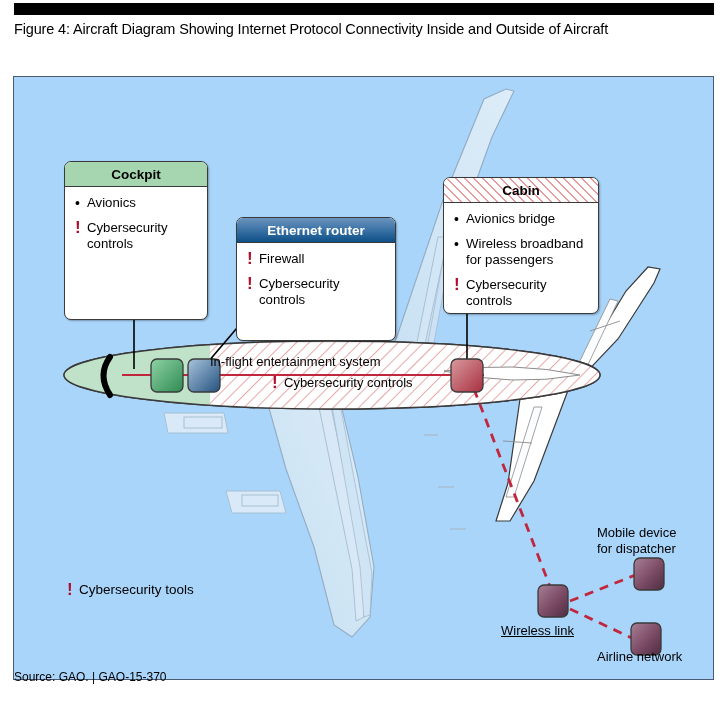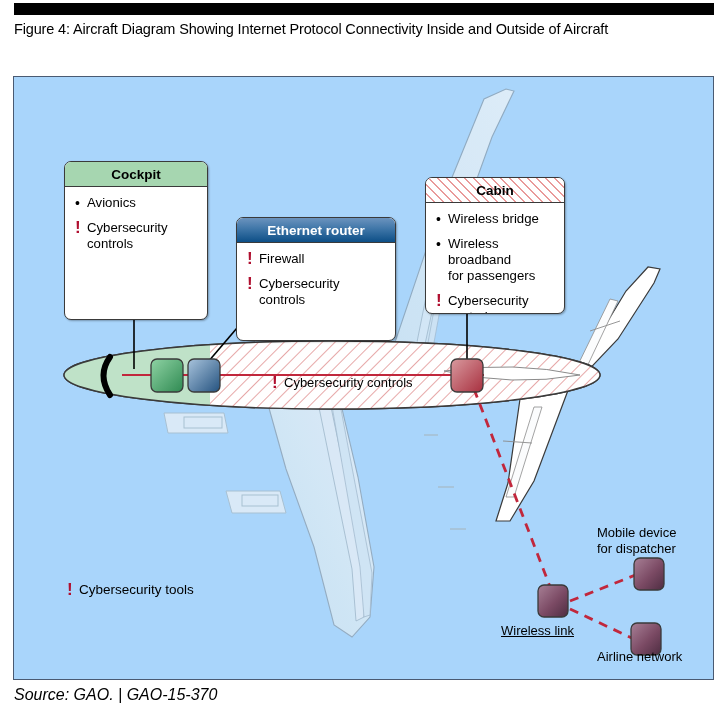--- a/index.html
+++ b/index.html
@@ -36,39 +36,39 @@
   .b-line:last-child{margin-bottom:0;}
   .bullet{display:inline-block;width:12px;flex:0 0 12px;text-align:left;
       font-size:14px;line-height:16px;}
   .bang{display:inline-block;width:12px;flex:0 0 12px;color:#b01030;
       font-weight:bold;font-size:17px;line-height:15px;text-align:left;}
   .b-txt{flex:1 1 auto;}
   .b-txt .cont{display:block;padding-left:0;}
 
   #box-cockpit{left:50px;top:84px;width:144px;height:159px;}
   #box-router {left:222px;top:100px;width:160px;height:124px;margin-top:40px;}
-  #box-cabin  {left:411px;top:100px;width:140px;height:137px;}
+  #box-cabin  {left:429px;top:100px;width:156px;height:137px;}
 
   
   .fuse-label{position:absolute;font-size:13px;white-space:nowrap;}
   #lbl-ife{left:196px;top:277px;}
   #lbl-ife-cs{left:258px;top:298px;display:flex;align-items:flex-start;}
 
   
   #legend{position:absolute;left:53px;top:505px;display:flex;align-items:flex-start;
       font-size:13.5px;}
 
   
   .ext-label{position:absolute;font-size:13px;line-height:16px;white-space:nowrap;}
   #lbl-mobile{left:583px;top:448px;}
   #lbl-wireless{left:487px;top:546px;text-decoration:underline;}
   #lbl-airline{left:583px;top:572px;}
 
   
-  #source{position:absolute;left:14px;top:686px;font-size:16px;font-style:italic;}
+  #source{position:absolute;left:14px;top:670px;font-size:12px;}
 </style>
 </head>
 <body>
 
 <div id="top-rule"></div>
 
 <div id="figure-title">Figure 4: Aircraft Diagram Showing Internet Protocol Connectivity Inside and Outside of Aircraft</div>
 
 <div id="figure-panel">
 
@@ -194,36 +194,37 @@
         <span class="b-txt">Cybersecurity controls</span>
       </div>
     </div>
   </div>
 
   <div class="info-box" id="box-cabin">
     <div class="box-head head-hatch">Cabin</div>
     <div class="box-body">
       <div class="b-line">
         <span class="bullet">•</span>
-        <span class="b-txt">Wireless bridge</span>
+        <span class="b-txt">Avionics bridge</span>
       </div>
       <div class="b-line">
         <span class="bullet">•</span>
         <span class="b-txt">
           <span>Wireless broadband</span>
           <span class="cont">for passengers</span>
         </span>
       </div>
       <div class="b-line">
         <span class="bang">!</span>
         <span class="b-txt">Cybersecurity controls</span>
       </div>
     </div>
   </div>
 
+  <div class="fuse-label" id="lbl-ife">In-flight entertainment system</div>
   <div class="fuse-label" id="lbl-ife-cs">
     <span class="bang">!</span>
     <span>Cybersecurity controls</span>
   </div>
 
   <div id="legend">
     <span class="bang">!</span>
     <span>Cybersecurity tools</span>
   </div>
 

